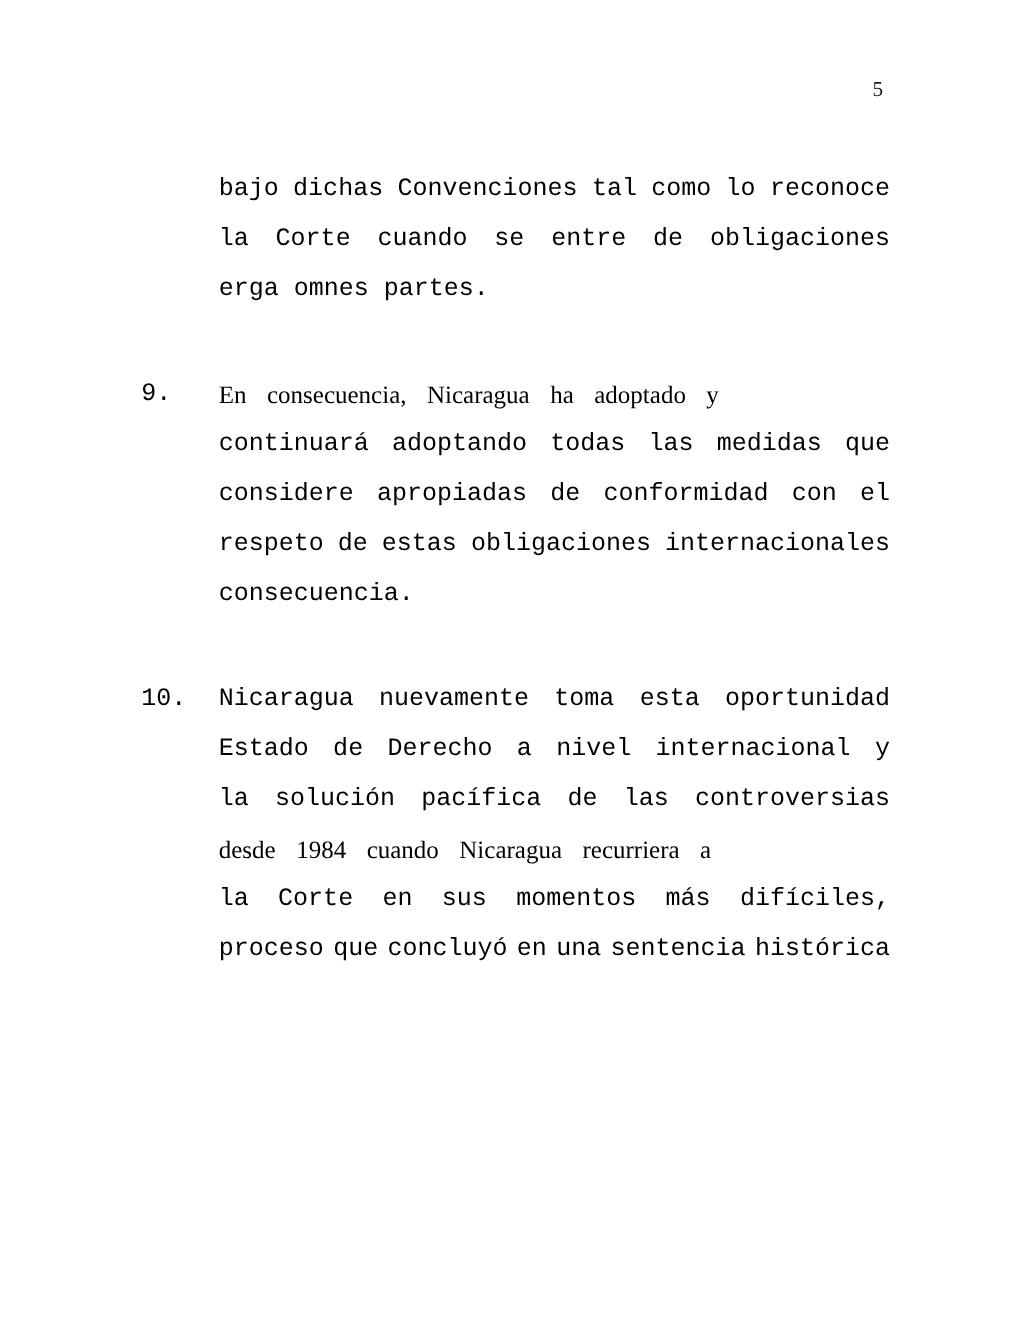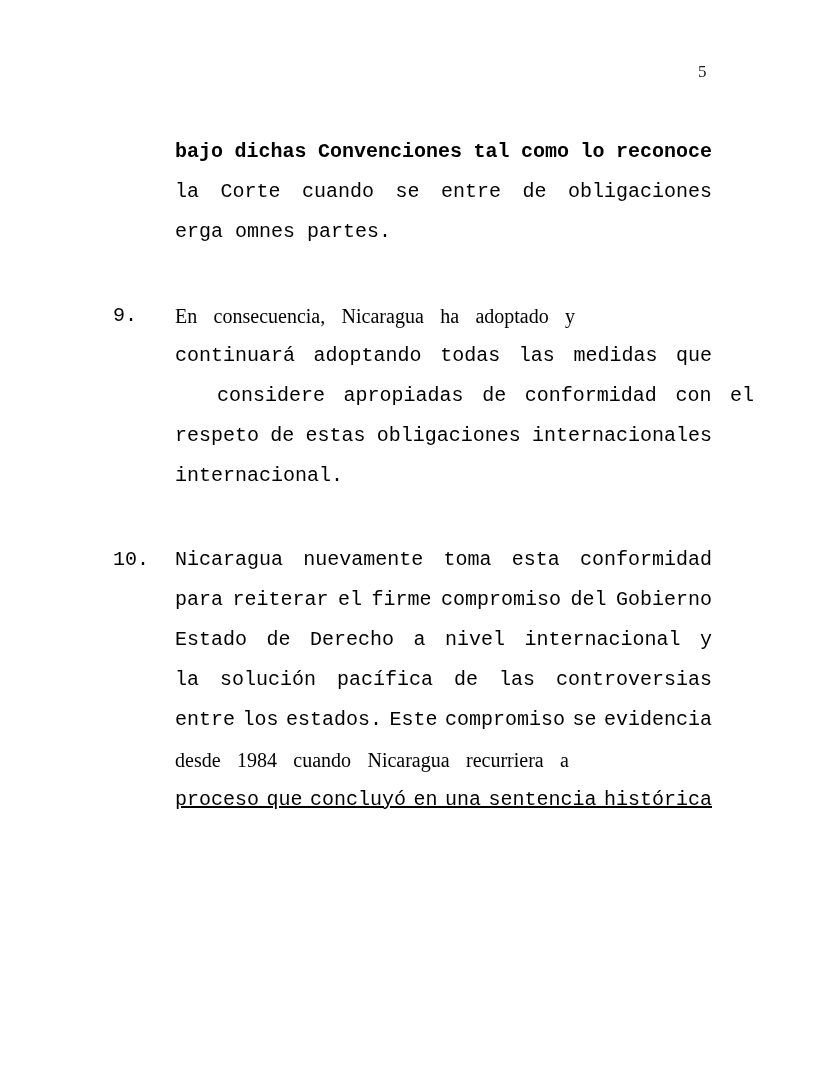--- a/index.html
+++ b/index.html
@@ -59,44 +59,43 @@
 
 <div class="page">
 
   <div class="page-number">5</div>
 
   <div class="content">
 
     <div class="para">
       <div class="para-num"></div>
       <div class="para-body">
-        <div class="line" style="word-spacing: -0.515625px; font-weight: bold;">bajo dichas Convenciones tal como lo reconoce</div>
+        <div class="line" style="word-spacing: -0.515625px;">bajo dichas Convenciones tal como lo reconoce</div>
         <div class="line" style="word-spacing: 9.48698px;">la Corte cuando se entre de obligaciones</div>
         <div class="line">erga omnes partes.</div>
       </div>
     </div>
 
     <div class="para">
       <div class="para-num">9.</div>
       <div class="para-body">
         <div class="line" style="word-spacing: 11.3844px; font-family: Liberation Serif, serif;">En consecuencia, Nicaragua ha adoptado y</div>
         <div class="line" style="word-spacing: 6.58125px;">continuará adoptando todas las medidas que</div>
-        <div class="line" style="word-spacing: 6.58125px; margin-left: 42px;">considere apropiadas de conformidad con el</div>
+        <div class="line" style="word-spacing: 6.58125px;">considere apropiadas de conformidad con el</div>
         <div class="line" style="word-spacing: -0.773438px;">respeto de estas obligaciones internacionales</div>
-        <div class="line">internacional.</div>
+        <div class="line">consecuencia.</div>
       </div>
     </div>
 
     <div class="para">
       <div class="para-num">10.</div>
       <div class="para-body">
-        <div class="line" style="word-spacing: 8.22656px;">Nicaragua nuevamente toma esta conformidad</div>
-        <div class="line" style="word-spacing: -2.51562px;">para reiterar el firme compromiso del Gobierno</div>
+        <div class="line" style="word-spacing: 8.22656px;">Nicaragua nuevamente toma esta oportunidad</div>
         <div class="line" style="word-spacing: 7.48438px;">Estado de Derecho a nivel internacional y</div>
         <div class="line" style="word-spacing: 8.98125px;">la solución pacífica de las controversias</div>
-        <div class="line" style="word-spacing: -4.51562px;">entre los estados. Este compromiso se evidencia</div>
         <div class="line" style="word-spacing: 11.3844px; font-family: Liberation Serif, serif;">desde 1984 cuando Nicaragua recurriera a</div>
-        <div class="line" style="word-spacing: -4.51562px; text-decoration: underline;">proceso que concluyó en una sentencia histórica</div>
+        <div class="line" style="word-spacing: 11.487px;">la Corte en sus momentos más difíciles,</div>
+        <div class="line" style="word-spacing: -4.51562px;">proceso que concluyó en una sentencia histórica</div>
       </div>
     </div>
 
   </div>
 </div>
 
 </body></html>

